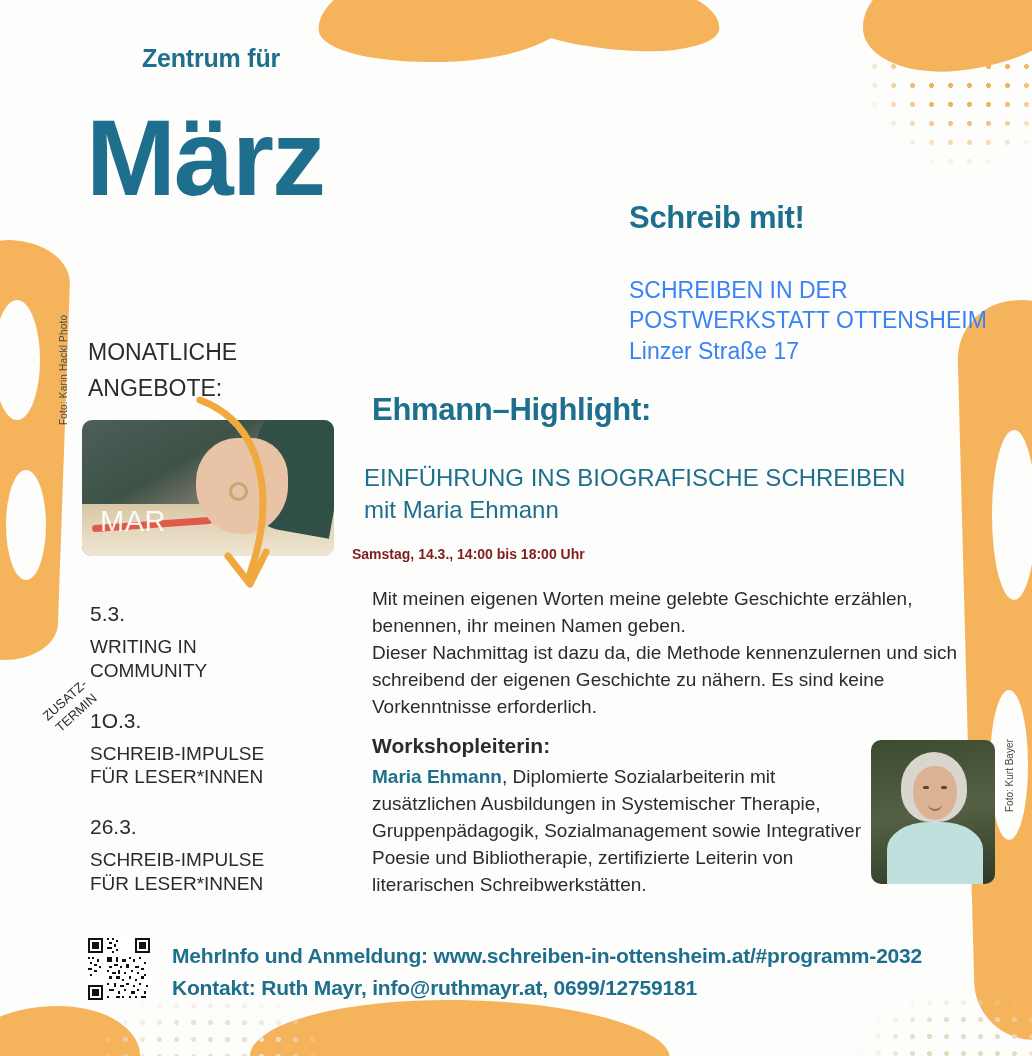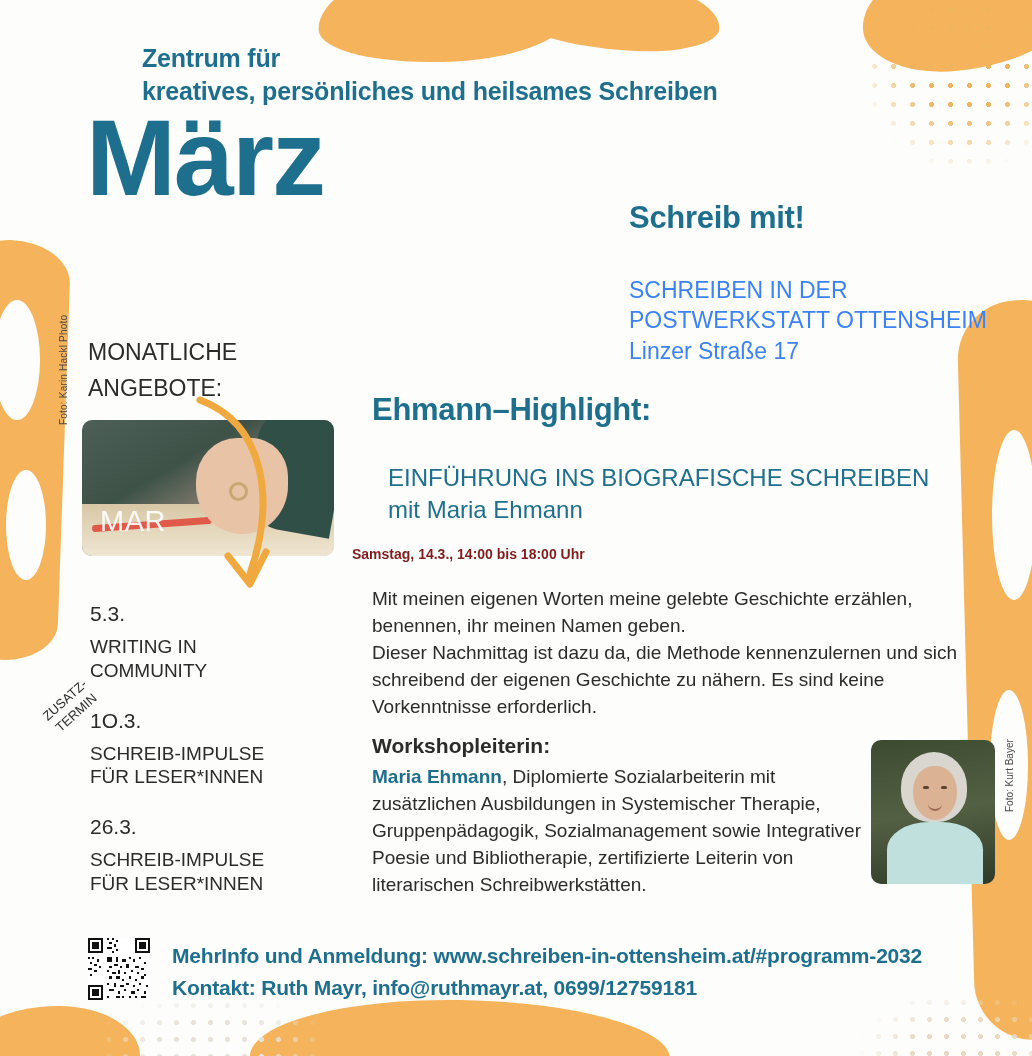--- a/index.html
+++ b/index.html
@@ -336,21 +336,21 @@
     top: 392px;
     left: 372px;
     font-size: 31px;
     font-weight: bold;
     color: #1e6f8e;
     letter-spacing: -0.3px;
   }
   .course-name {
     position: absolute;
     top: 462px;
-    left: 388px;
+    left: 364px;
     width: 640px;
     font-size: 24px;
     line-height: 1.35;
     color: #1e6f8e;
   }
   .course-name .with {
     display: block;
   }
   .datetime {
     position: absolute;
@@ -498,21 +498,20 @@
   <div class="brush brush-right-notch2"></div>
   <div class="brush brush-bottom"></div>
   <div class="brush brush-bottomleft"></div>
 
   <div class="dots dots-topright"></div>
   <div class="dots dots-bottomleft"></div>
   <div class="dots dots-bottomright"></div>
 
   <div class="org-title">
     <div>Zentrum für</div>
-    <div>kreatives, persönliches und heilsames Schreiben</div>
   </div>
 
   <div class="month">März</div>
 
   <div class="schreib-mit">Schreib mit!</div>
   <div class="venue">
     <div>SCHREIBEN IN DER</div>
     <div>POSTWERKSTATT OTTENSHEIM</div>
     <span class="street">Linzer Straße 17</span>
   </div>

